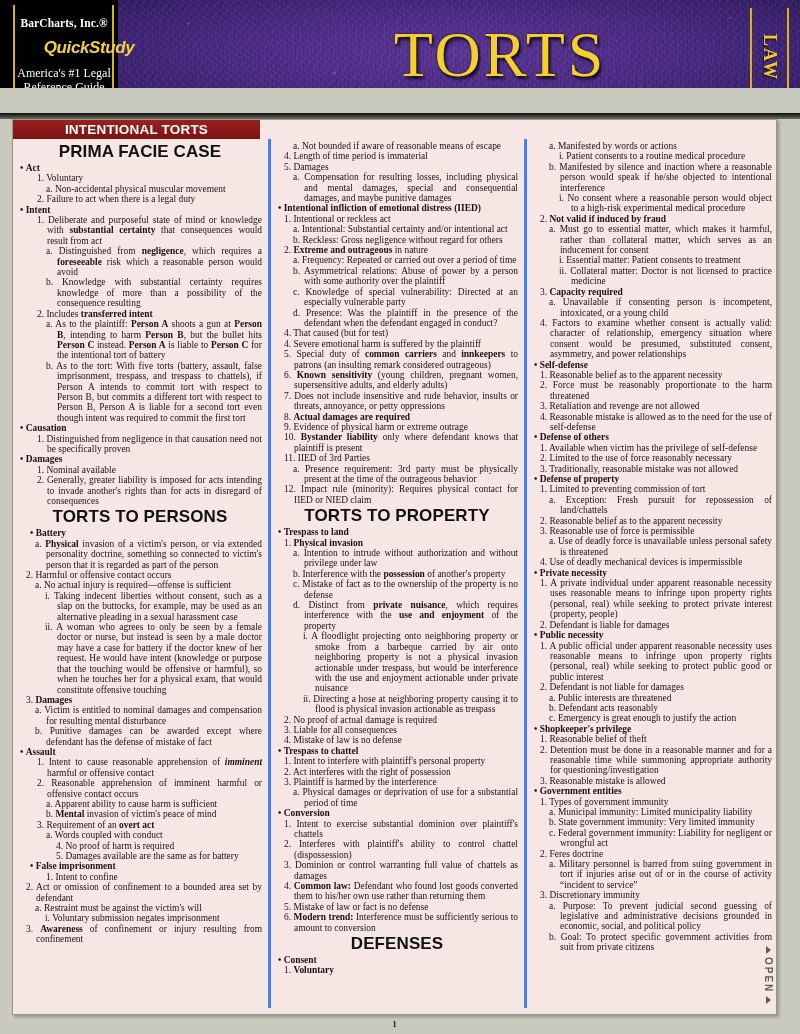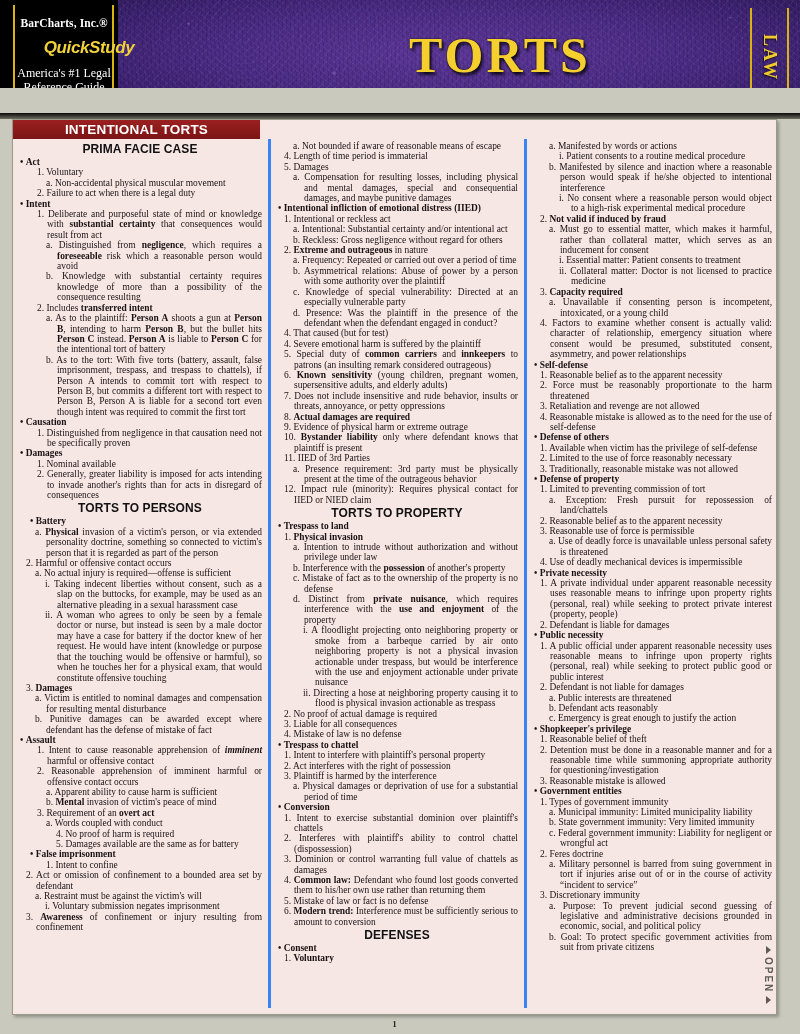--- a/index.html
+++ b/index.html
@@ -68,21 +68,21 @@
     position: absolute; left: 16px; top: 66px; width: 96px;
     text-align: center; color: #fff;
     font-family: Liberation Serif, serif;
     font-size: 12px; line-height: 14px;
   }
   .title-torts {
     position: absolute; left: 300px; top: 16px;
     width: 400px; text-align: center;
     color: #f5cf2e;
     font-family: "Liberation Serif", serif;
-    font-weight: bold; font-size: 50px; letter-spacing: 3px;
+    font-weight: normal; font-size: 64px; letter-spacing: 3px;
     text-shadow: 2px 3px 3px rgba(0,0,0,.75), 0 0 2px rgba(0,0,0,.9);
     line-height: 78px;
     z-index: 3;
   }
   .law-tab {
     position: absolute; right: 8px; top: 2px;
     width: 46px; height: 112px; z-index: 3;
   }
   .law-tab .bar-l { position:absolute; left:4px; top:6px; width:2px; height:100px; background:#d9b310; }
   .law-tab .bar-r { position:absolute; left:41px; top:6px; width:2px; height:100px; background:#d9b310; }
@@ -133,21 +133,21 @@
     position: relative;
   }
   .col + .col { border-left: 3px solid #3b82f6; }
   .col.c2 { width: 256px; }
   .col.c3 { width: 254px; }
 
   .subhead {
     text-align: center;
     font-family: "Liberation Sans", sans-serif;
     font-weight: bold;
-    font-size: 12px;
+    font-size: 17px;
     color: #111;
     margin: 1px 0 1px 0;
     letter-spacing: .1px;
   }
 
   .ln {
     font-size: 9.45px;
     line-height: 10.4px;
     color: #1a1212;
     text-align: justify;

